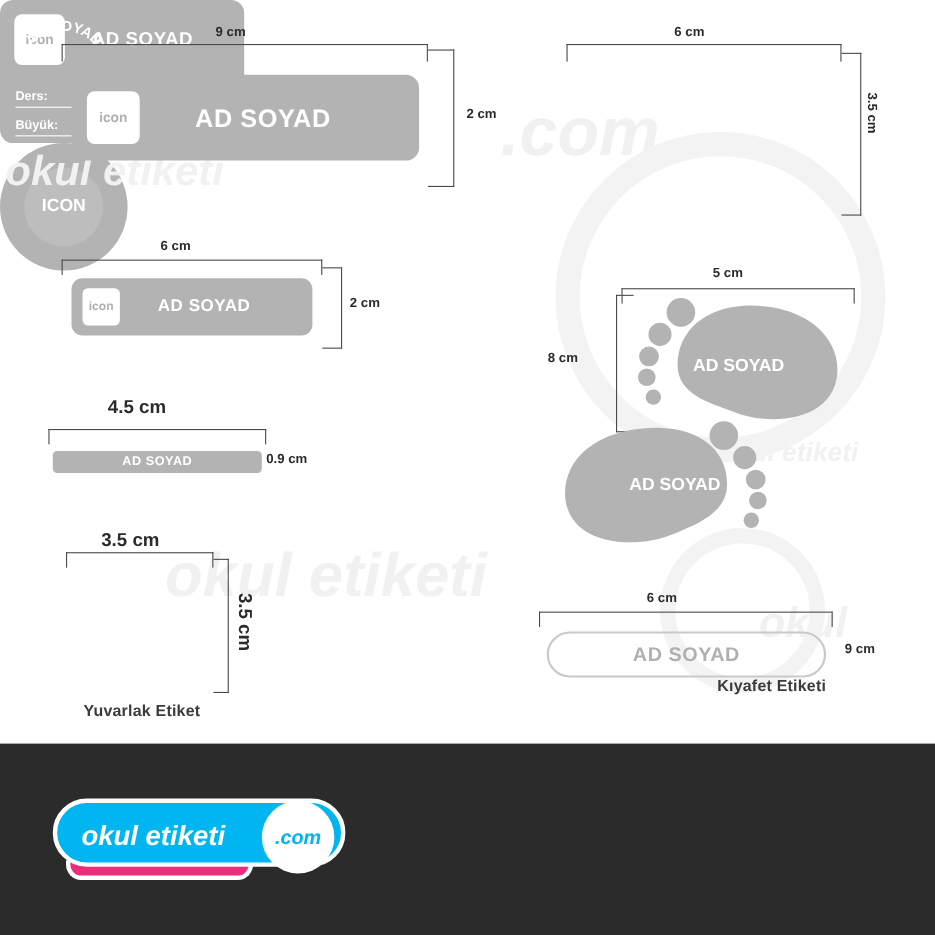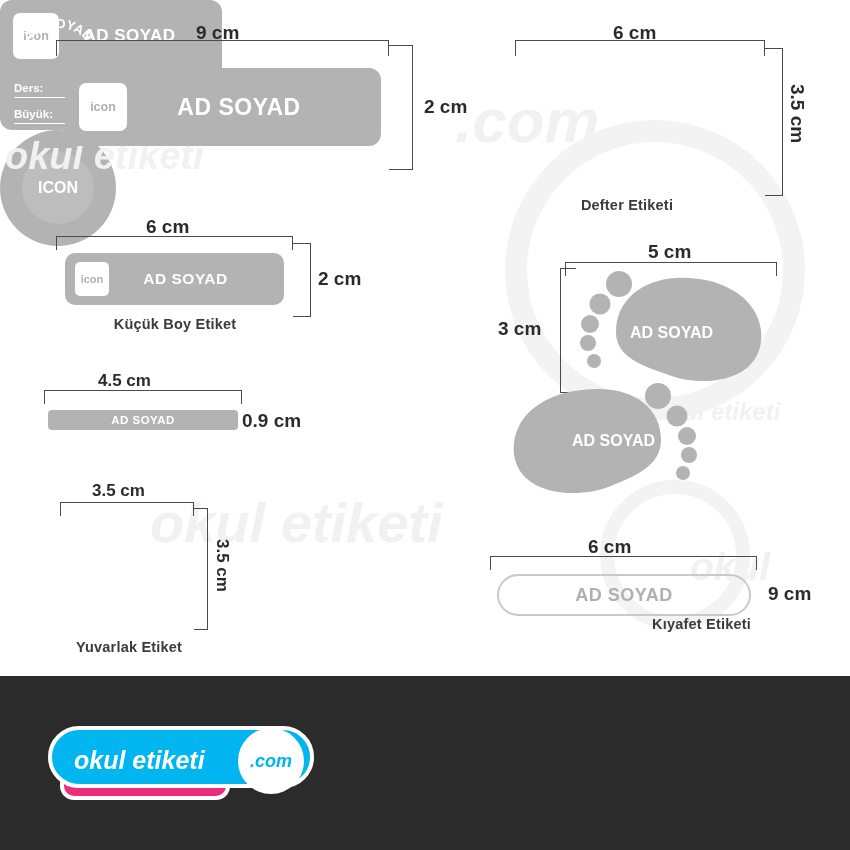--- a/index.html
+++ b/index.html
@@ -35,21 +35,21 @@
     text-align:center;
     color:#3b3b3b;
     font-size: 14.5px;
     font-weight: 700;
     letter-spacing: .2px;
   }
   .dim {
     position:absolute;
     color:#2b2b2b;
     font-weight:700;
-    font-size: 19px;
+    font-size: 12px;
     white-space:nowrap;
   }
   .dim.small { font-size: 17px; }
   .vert {
     writing-mode: vertical-rl;
     text-orientation: mixed;
   }
 
   
   .brk-top {
@@ -221,39 +221,37 @@
       <div class="name-text">AD SOYAD</div>
     </div>
     <div class="nb-row">
       <span>Ders:</span>
     </div>
     <div class="nb-row">
       <span>Büyük:</span>
       <span class="col2">No:</span>
     </div>
   </div>
-  <div class="label-text" style="position:absolute; left:516px; top:197px; width:222px;">Defter Etiketi</div>
 
   <div class="brk-top" style="left:56px; top:236px; width:237px; height:14px;"></div>
   <div class="dim" style="left:146px; top:216px;">6 cm</div>
 
   <div class="brk-right" style="left:293px; top:243px; width:18px; height:74px;"></div>
   <div class="dim" style="left:318px; top:268px;">2 cm</div>
 
   <div class="sticker" id="small-sticker">
     <div class="icon-box">icon</div>
     <div class="name-text">AD SOYAD</div>
   </div>
-  <div class="label-text" style="position:absolute; left:60px; top:316px; width:230px;">Küçük Boy Etiket</div>
 
   <div class="brk-top" style="left:565px; top:262px; width:212px; height:14px;"></div>
   <div class="dim" style="left:648px; top:241px;">5 cm</div>
 
   <div class="brk-left" style="left:560px; top:268px; width:16px; height:125px;"></div>
-  <div class="dim" style="left:498px; top:318px;">3 cm</div>
+  <div class="dim" style="left:498px; top:318px;">8 cm</div>
 
   <svg class="foot" style="left:572px; top:262px;" width="200" height="130" viewBox="0 0 200 130">
     <path d="M44 70 C44 38 70 18 104 16 C140 14 172 28 184 52 C194 72 190 96 172 108 C152 122 118 122 94 112 C72 104 44 96 44 70 Z" fill="#b3b3b3"></path>
     <circle cx="47" cy="22" r="13" fill="#b3b3b3"></circle>
     <circle cx="28" cy="42" r="10.5" fill="#b3b3b3"></circle>
     <circle cx="18" cy="62" r="9" fill="#b3b3b3"></circle>
     <circle cx="16" cy="81" r="8" fill="#b3b3b3"></circle>
     <circle cx="22" cy="99" r="7" fill="#b3b3b3"></circle>
   </svg>
   <div class="foot" style="left:630px; top:324px; color:#fff; font-weight:700; font-size:16px;">AD SOYAD</div>
@@ -263,21 +261,21 @@
     <circle cx="163" cy="18" r="13" fill="#b3b3b3"></circle>
     <circle cx="182" cy="38" r="10.5" fill="#b3b3b3"></circle>
     <circle cx="192" cy="58" r="9" fill="#b3b3b3"></circle>
     <circle cx="194" cy="77" r="8" fill="#b3b3b3"></circle>
     <circle cx="188" cy="95" r="7" fill="#b3b3b3"></circle>
   </svg>
   <div class="foot" style="left:572px; top:432px; color:#fff; font-weight:700; font-size:16px;">AD SOYAD</div>
 
 
   <div class="brk-top" style="left:44px; top:390px; width:198px; height:14px;"></div>
-  <div class="dim small" style="left:98px; top:371px;">4.5 cm</div>
+  <div class="dim small" style="left:98px; top:360px;">4.5 cm</div>
 
   <div class="sticker" id="pencil-sticker">
     <div class="name-text">AD SOYAD</div>
   </div>
   <div class="dim" style="left:242px; top:410px;">0.9 cm</div>
 
   <div class="brk-top" style="left:60px; top:502px; width:134px; height:14px;"></div>
   <div class="dim small" style="left:92px; top:481px;">3.5 cm</div>
 
   <div class="brk-right" style="left:194px; top:508px; width:14px; height:122px;"></div>

